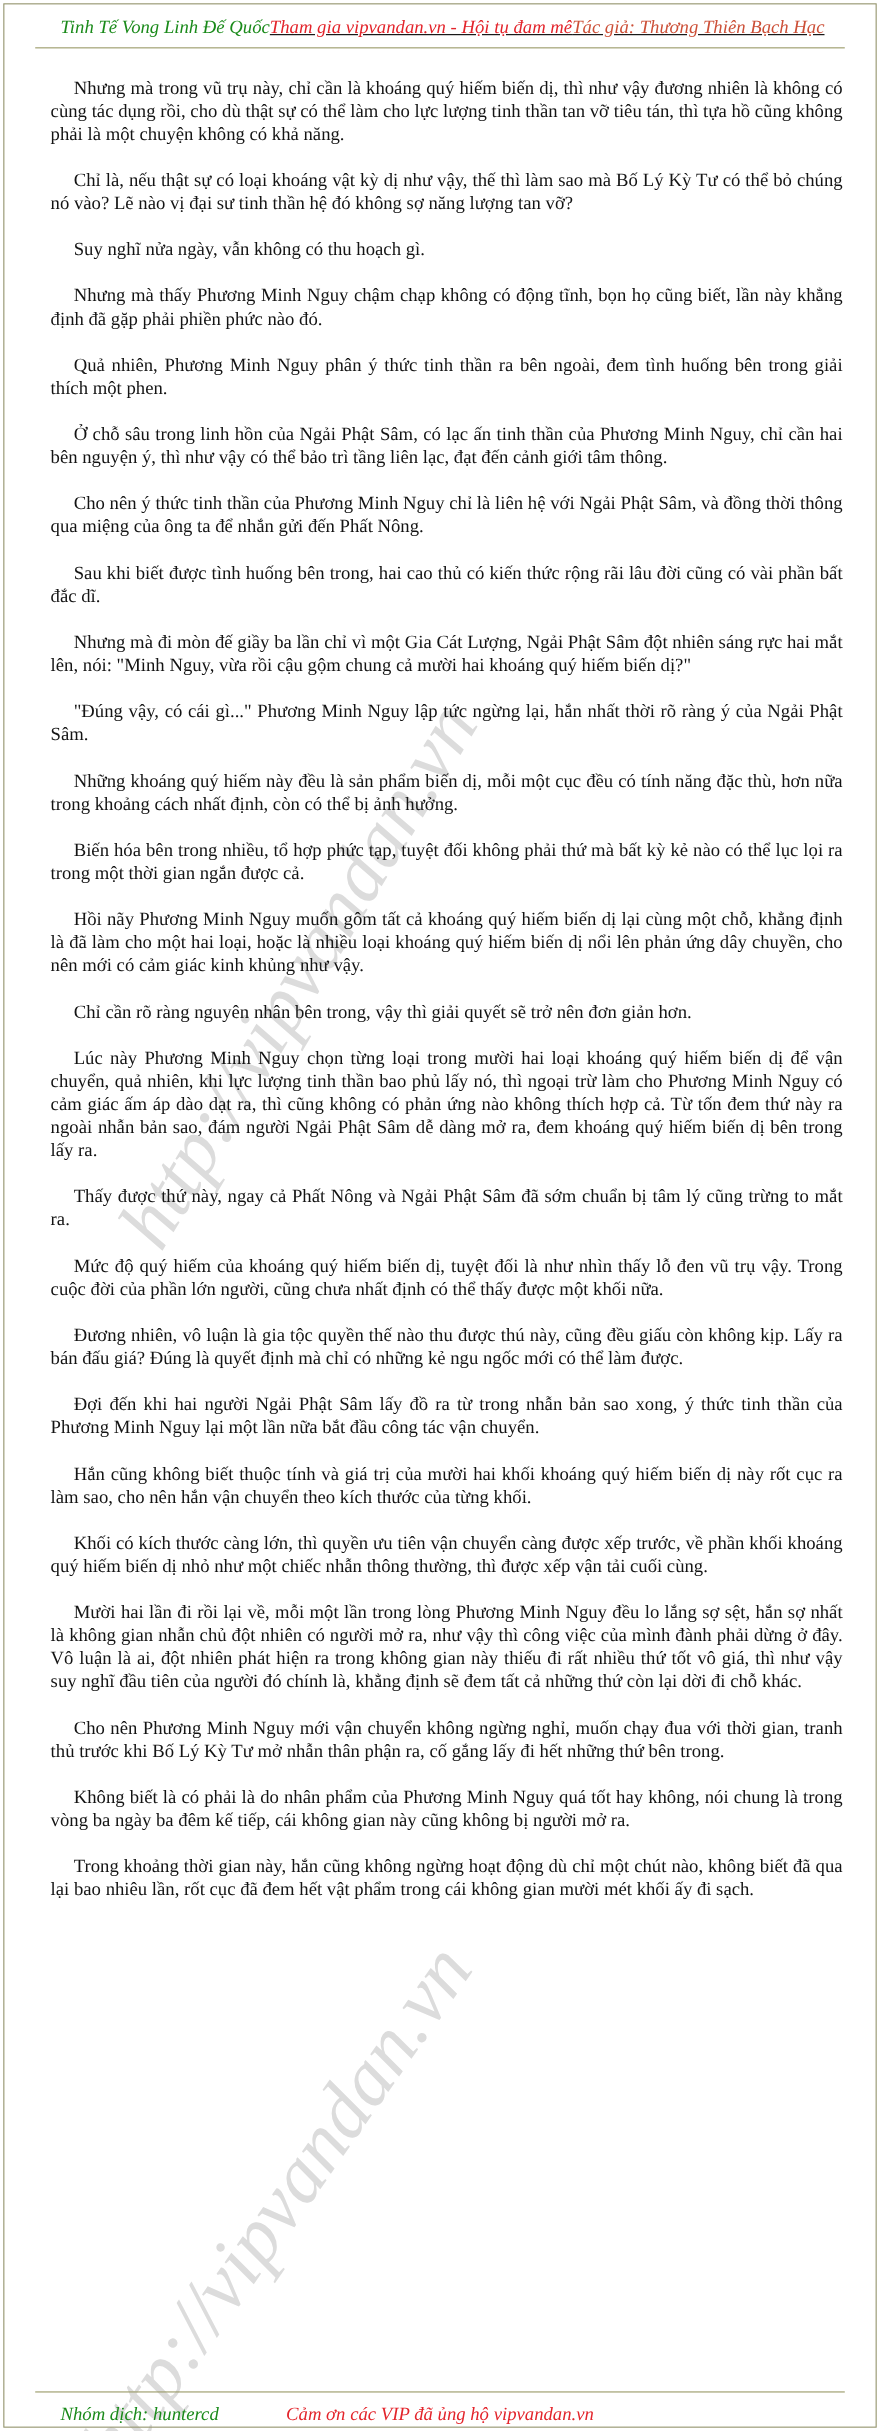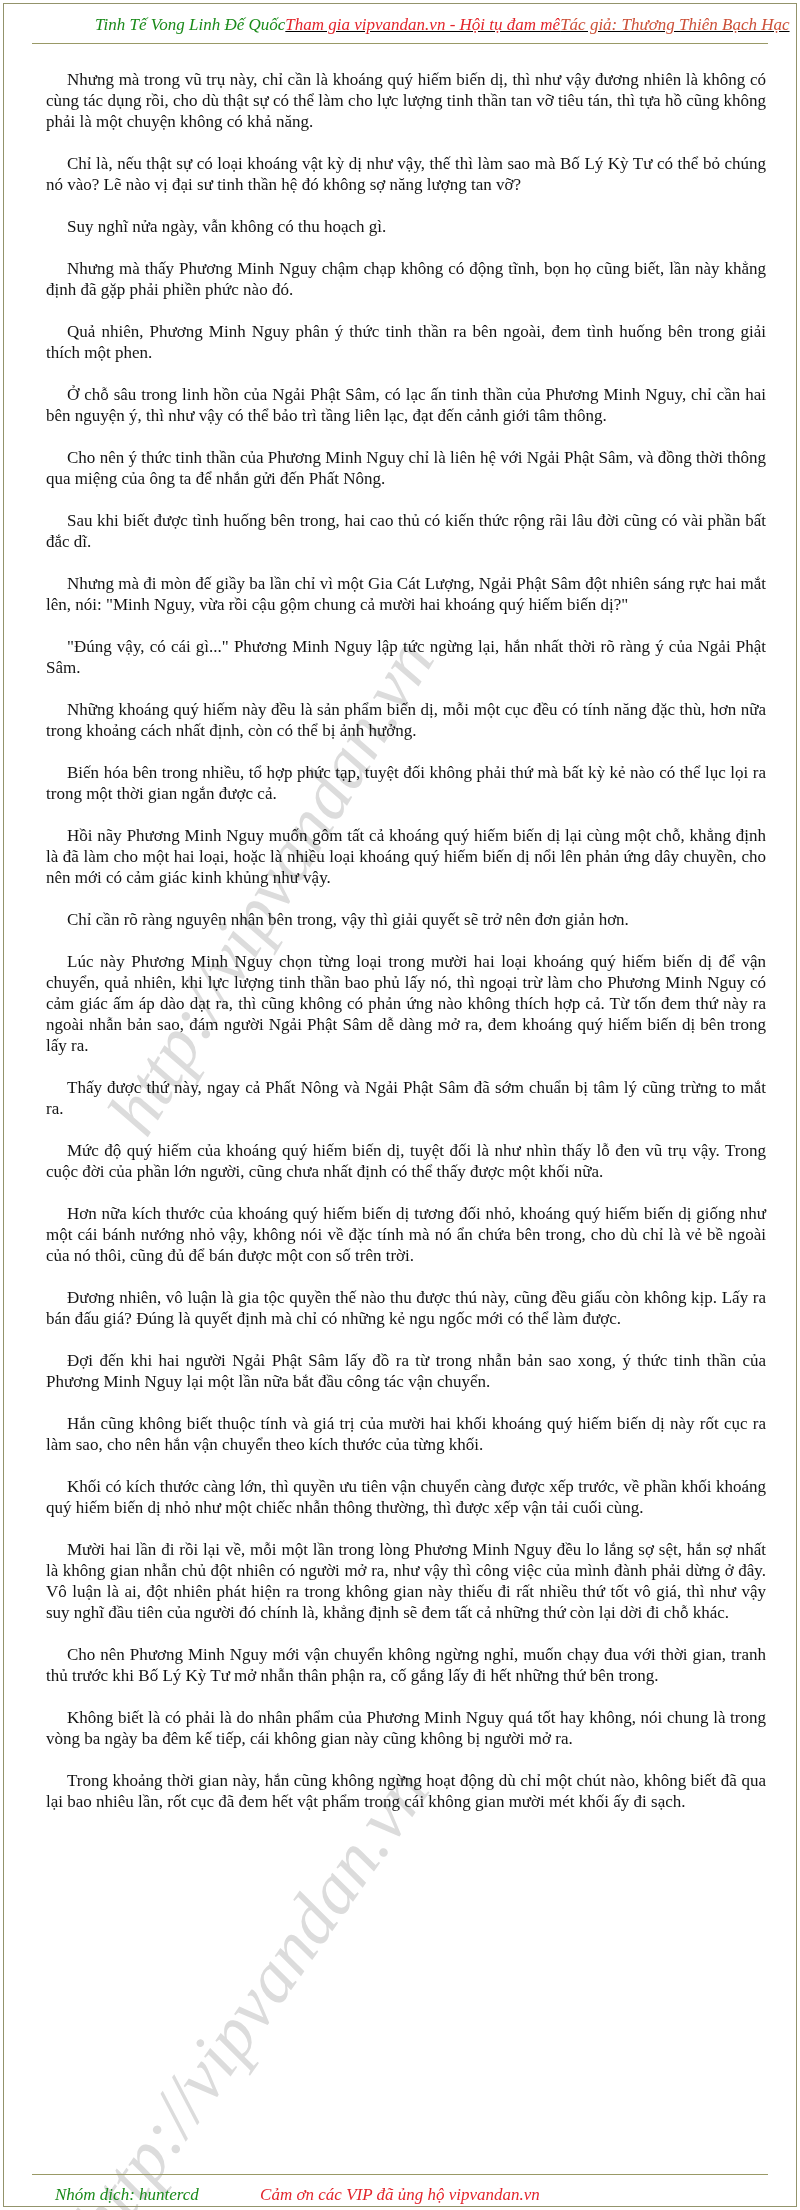--- a/index.html
+++ b/index.html
@@ -16,21 +16,21 @@
     position:absolute; left:3px; top:3px; right:3px; bottom:3px;
     border:1px solid var(--border); pointer-events:none; z-index:3;
   }
   
   .site-header{
     position:relative; z-index:2;
     display:flex; justify-content:space-between; align-items:baseline;
     padding:14px 55px 0 55px;
     font-style:italic; font-size:17px; line-height:22px; white-space:nowrap;
   }
-  .novel-title{color:var(--green);margin-left:40px;}
+  .novel-title{color:var(--green);}
   .header-right{display:flex;text-decoration:underline;}
   .promo-text{color:var(--promo-red);}
   .author-credit{color:var(--author-red);}
   .rule{border:0; border-top:1px solid var(--rule); margin:7px 32px 0 32px;}
   
   .story-body{
     position:relative; z-index:1;
     padding:4px 34px 0 34px;
     color:var(--body-text); font-size:17px; line-height:21px;
     text-align:justify;
@@ -86,21 +86,20 @@
       <p>Sau khi biết được tình huống bên trong, hai cao thủ có kiến thức rộng rãi lâu đời cũng có vài phần bất đắc dĩ.</p>
       <p>Nhưng mà đi mòn đế giầy ba lần chỉ vì một Gia Cát Lượng, Ngải Phật Sâm đột nhiên sáng rực hai mắt lên, nói: "Minh Nguy, vừa rồi cậu gộm chung cả mười hai khoáng quý hiếm biến dị?"</p>
       <p>"Đúng vậy, có cái gì..." Phương Minh Nguy lập tức ngừng lại, hắn nhất thời rõ ràng ý của Ngải Phật Sâm.</p>
       <p>Những khoáng quý hiếm này đều là sản phẩm biến dị, mỗi một cục đều có tính năng đặc thù, hơn nữa trong khoảng cách nhất định, còn có thể bị ảnh hưởng.</p>
       <p>Biến hóa bên trong nhiều, tổ hợp phức tạp, tuyệt đối không phải thứ mà bất kỳ kẻ nào có thể lục lọi ra trong một thời gian ngắn được cả.</p>
       <p>Hồi nãy Phương Minh Nguy muốn gôm tất cả khoáng quý hiếm biến dị lại cùng một chỗ, khẳng định là đã làm cho một hai loại, hoặc là nhiều loại khoáng quý hiếm biến dị nổi lên phản ứng dây chuyền, cho nên mới có cảm giác kinh khủng như vậy.</p>
       <p>Chỉ cần rõ ràng nguyên nhân bên trong, vậy thì giải quyết sẽ trở nên đơn giản hơn.</p>
       <p>Lúc này Phương Minh Nguy chọn từng loại trong mười hai loại khoáng quý hiếm biến dị để vận chuyển, quả nhiên, khi lực lượng tinh thần bao phủ lấy nó, thì ngoại trừ làm cho Phương Minh Nguy có cảm giác ấm áp dào dạt ra, thì cũng không có phản ứng nào không thích hợp cả. Từ tốn đem thứ này ra ngoài nhẫn bản sao, đám người Ngải Phật Sâm dễ dàng mở ra, đem khoáng quý hiếm biến dị bên trong lấy ra.</p>
       <p>Thấy được thứ này, ngay cả Phất Nông và Ngải Phật Sâm đã sớm chuẩn bị tâm lý cũng trừng to mắt ra.</p>
       <p>Mức độ quý hiếm của khoáng quý hiếm biến dị, tuyệt đối là như nhìn thấy lỗ đen vũ trụ vậy. Trong cuộc đời của phần lớn người, cũng chưa nhất định có thể thấy được một khối nữa.</p>
-      <p>Hơn nữa kích thước của khoáng quý hiếm biến dị tương đối nhỏ, khoáng quý hiếm biến dị giống như một cái bánh nướng nhỏ vậy, không nói về đặc tính mà nó ẩn chứa bên trong, cho dù chỉ là vẻ bề ngoài của nó thôi, cũng đủ để bán được một con số trên trời.</p>
       <p>Đương nhiên, vô luận là gia tộc quyền thế nào thu được thú này, cũng đều giấu còn không kịp. Lấy ra bán đấu giá? Đúng là quyết định mà chỉ có những kẻ ngu ngốc mới có thể làm được.</p>
       <p>Đợi đến khi hai người Ngải Phật Sâm lấy đồ ra từ trong nhẫn bản sao xong, ý thức tinh thần của Phương Minh Nguy lại một lần nữa bắt đầu công tác vận chuyển.</p>
       <p>Hắn cũng không biết thuộc tính và giá trị của mười hai khối khoáng quý hiếm biến dị này rốt cục ra làm sao, cho nên hắn vận chuyển theo kích thước của từng khối.</p>
       <p>Khối có kích thước càng lớn, thì quyền ưu tiên vận chuyển càng được xếp trước, về phần khối khoáng quý hiếm biến dị nhỏ như một chiếc nhẫn thông thường, thì được xếp vận tải cuối cùng.</p>
       <p>Mười hai lần đi rồi lại về, mỗi một lần trong lòng Phương Minh Nguy đều lo lắng sợ sệt, hắn sợ nhất là không gian nhẫn chủ đột nhiên có người mở ra, như vậy thì công việc của mình đành phải dừng ở đây. Vô luận là ai, đột nhiên phát hiện ra trong không gian này thiếu đi rất nhiều thứ tốt vô giá, thì như vậy suy nghĩ đầu tiên của người đó chính là, khẳng định sẽ đem tất cả những thứ còn lại dời đi chỗ khác.</p>
       <p>Cho nên Phương Minh Nguy mới vận chuyển không ngừng nghỉ, muốn chạy đua với thời gian, tranh thủ trước khi Bố Lý Kỳ Tư mở nhẫn thân phận ra, cố gắng lấy đi hết những thứ bên trong.</p>
       <p>Không biết là có phải là do nhân phẩm của Phương Minh Nguy quá tốt hay không, nói chung là trong vòng ba ngày ba đêm kế tiếp, cái không gian này cũng không bị người mở ra.</p>
       <p>Trong khoảng thời gian này, hắn cũng không ngừng hoạt động dù chỉ một chút nào, không biết đã qua lại bao nhiêu lần, rốt cục đã đem hết vật phẩm trong cái không gian mười mét khối ấy đi sạch.</p>
     </div>
 

